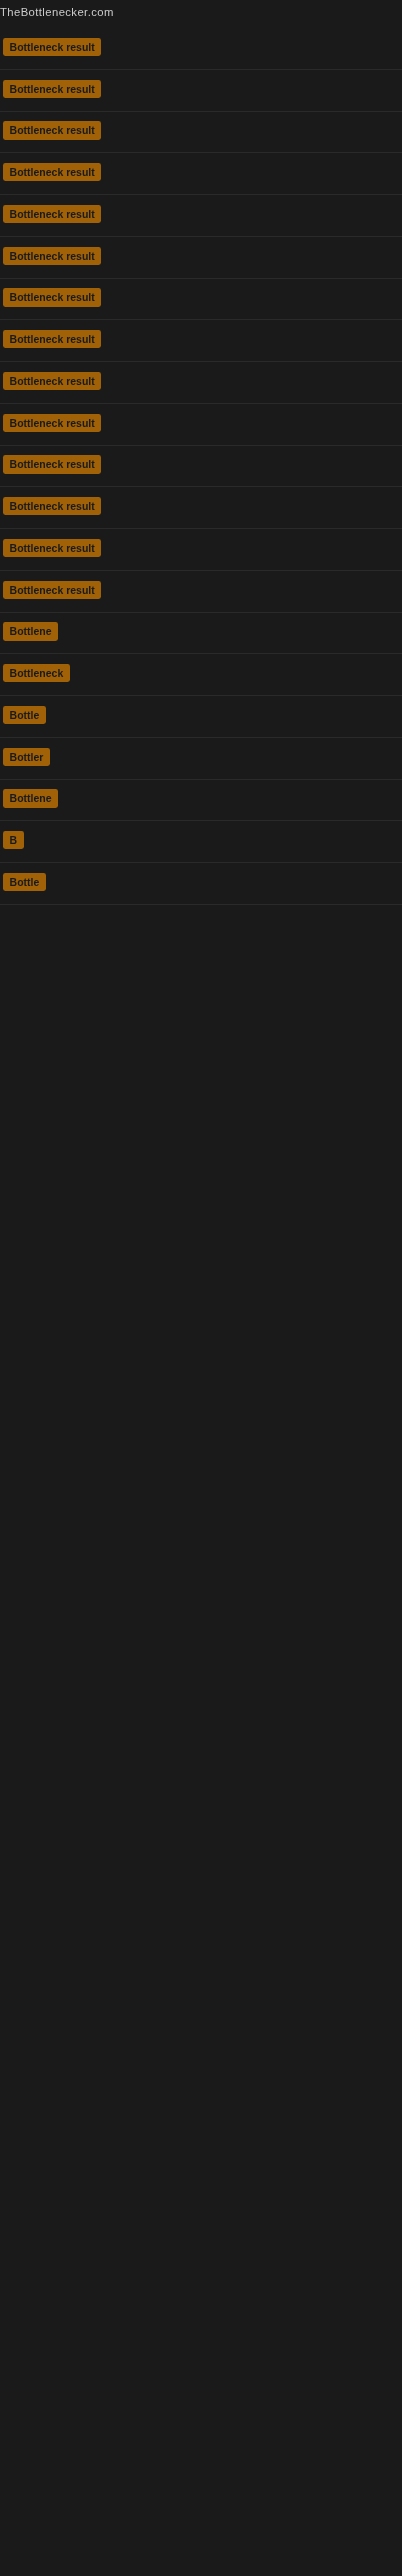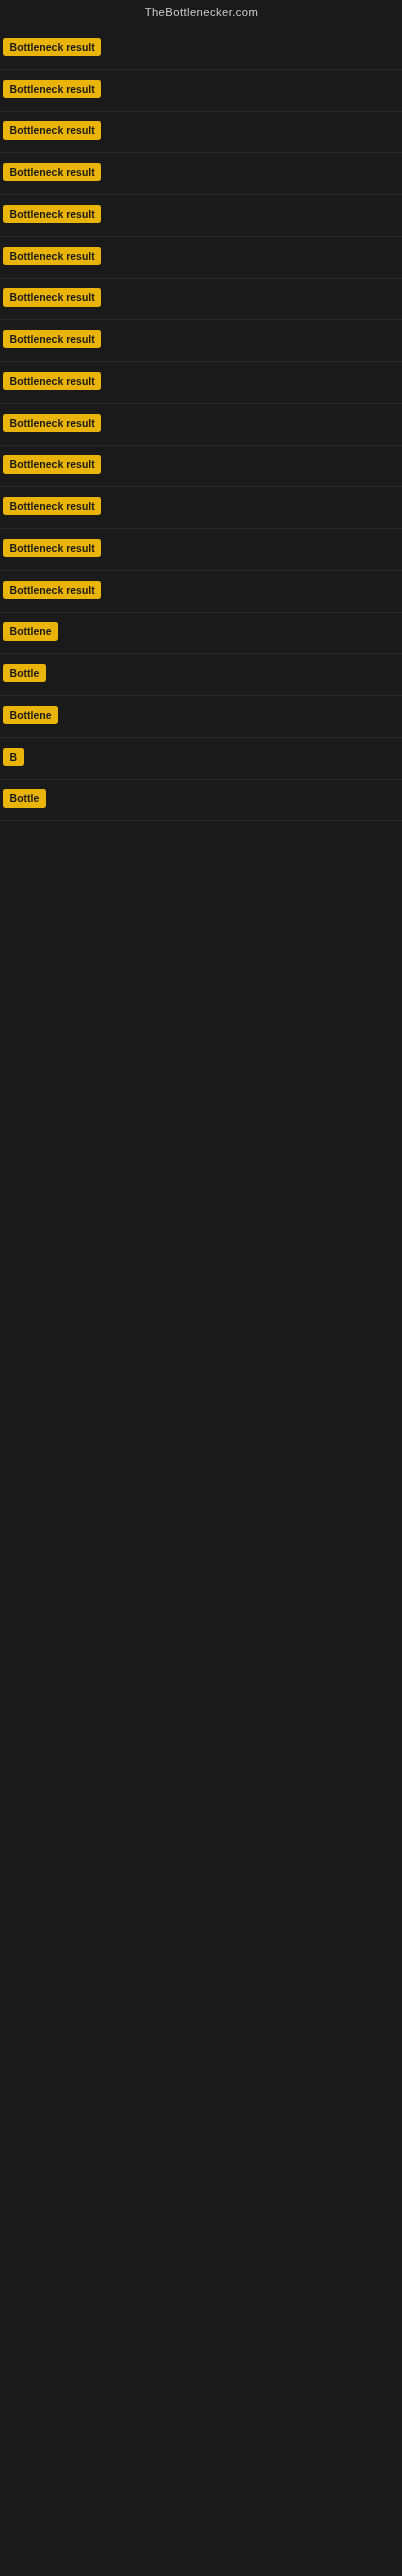--- a/index.html
+++ b/index.html
@@ -10,30 +10,29 @@
 
     body {
       width: 403px;
       min-height: 2576px;
       background-color: #1a1a1a;
       font-family: Arial, sans-serif;
       position: relative;
     }
 
     .site-header {
-      text-align: center;
       padding: 6.4px 0 9.7px 0;
       color: #cccccc;
       font-size: 11.3px;
       letter-spacing: 0.4px;
     }
 
     .bottleneck-badge {
       display: inline-block;
-      background-color: #eab308;
+      background-color: #a16207;
       color: #1a1a1a;
       font-size: 10.5px;
       font-weight: bold;
       padding: 3.2px 6.4px;
       border-radius: 2.4px;
       white-space: nowrap;
       overflow: hidden;
     }
 
     .result-row {
@@ -58,18 +57,20 @@
     <div class="result-row"><span class="bottleneck-badge">Bottleneck result</span></div>
     <div class="result-row"><span class="bottleneck-badge">Bottleneck result</span></div>
     <div class="result-row"><span class="bottleneck-badge">Bottleneck result</span></div>
     <div class="result-row"><span class="bottleneck-badge">Bottleneck result</span></div>
     <div class="result-row"><span class="bottleneck-badge">Bottleneck result</span></div>
     <div class="result-row"><span class="bottleneck-badge">Bottleneck result</span></div>
     <div class="result-row"><span class="bottleneck-badge">Bottleneck result</span></div>
     <div class="result-row"><span class="bottleneck-badge">Bottleneck result</span></div>
     <div class="result-row"><span class="bottleneck-badge">Bottleneck result</span></div>
     <div class="result-row"><span class="bottleneck-badge">Bottlene</span></div>
+    <div class="result-row"><span class="bottleneck-badge">Bottleneck</span></div>
     <div class="result-row"><span class="bottleneck-badge">Bottle</span></div>
+    <div class="result-row"><span class="bottleneck-badge">Bottler</span></div>
     <div class="result-row"><span class="bottleneck-badge">Bottlene</span></div>
     <div class="result-row"><span class="bottleneck-badge">B</span></div>
     <div class="result-row"><span class="bottleneck-badge">Bottle</span></div>
   </div>
 
 
 </body></html>

